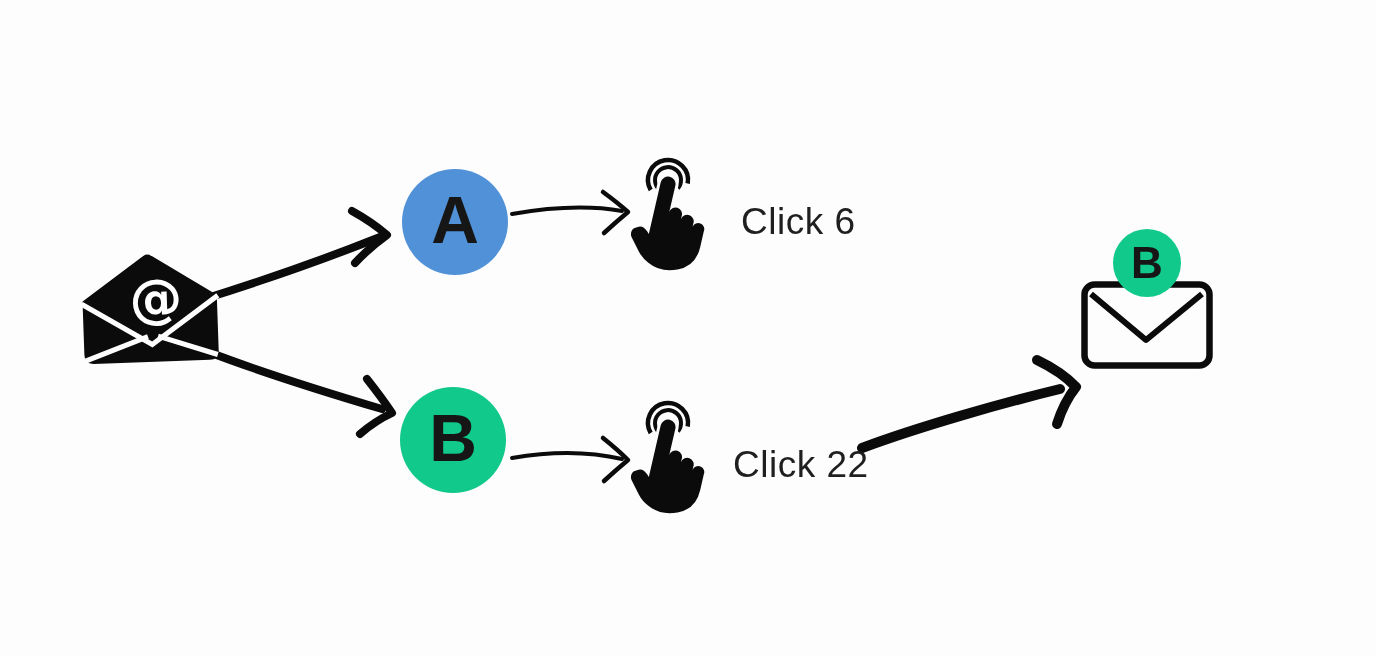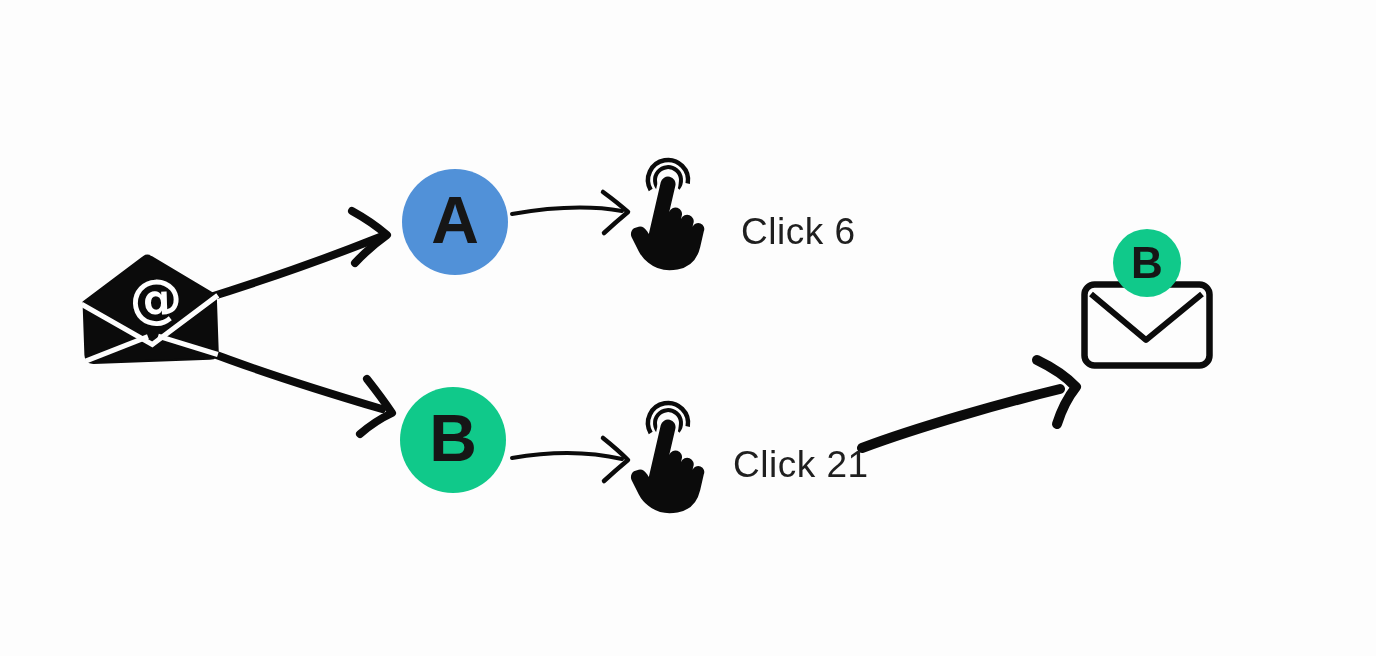--- a/index.html
+++ b/index.html
@@ -16,21 +16,21 @@
   .node-circle .letter{
     font-size:66px;font-weight:800;color:#161616;line-height:1;
     transform:translateY(-2px);
   }
   #variant-a-circle{left:402px;top:169px;background:#5191d8;}
   #variant-b-circle{left:400px;top:387px;background:#10c98a;}
   .click-label{
     color:#1f1f1f;font-size:37px;font-weight:500;letter-spacing:0.5px;
     white-space:nowrap;line-height:1;
   }
-  #click-a-label{left:741px;top:203px;margin-top:10px;}
+  #click-a-label{left:741px;top:203px;}
   #click-b-label{left:733px;top:446px;}
   #source-envelope{left:77px;top:253px;transform:rotate(-2deg);}
   #click-icon-a{left:628px;top:156px;}
   #click-icon-b{left:628px;top:399px;}
   #winner-envelope{left:1081px;top:281px;}
   #winner-badge{
     left:1113px;top:229px;width:68px;height:68px;border-radius:50%;
     background:#10c98a;display:flex;align-items:center;justify-content:center;
   }
   #winner-badge .letter{font-size:44px;font-weight:800;color:#161616;line-height:1;}
@@ -91,21 +91,21 @@
 
   <svg id="click-icon-b" class="abs" width="100" height="125" viewBox="0 0 100 125">
     <g fill="none" stroke="#0b0b0b" stroke-width="4.5">
       <path d="M22.7,34 A20,20 0 1 1 59.7,27.5"></path>
       <path d="M31.6,34 A13,13 0 1 1 50,32.4" stroke-width="4"></path>
     </g>
     <path transform="rotate(13 40 26)" fill="#0b0b0b" stroke="#fdfdfd" stroke-width="6" paint-order="stroke" stroke-linejoin="round" d="M33,28 a7.5,7.5 0 0 1 15,0 l0,27 a6.5,6.5 0 0 1 13,1 l0,3 a6.5,6.5 0 0 1 13,2 l0,3 a6,6 0 0 1 12,2 l0,16 q0,20 -17,27 q-16,7 -30,0 q-7,-3 -12,-9 l-10,-12 a7,7 0 0 1 3,-11 q5,-4 11,2 l2,2 Z"></path>
   </svg>
 
   <div id="click-a-label" class="abs click-label">Click 6</div>
-  <div id="click-b-label" class="abs click-label">Click 21</div>
+  <div id="click-b-label" class="abs click-label">Click 22</div>
 
   <svg id="winner-envelope" class="abs" width="132" height="88" viewBox="0 0 132 88">
     <rect x="3.5" y="3.5" width="125" height="81" rx="10" fill="#fdfdfd" stroke="#0b0b0b" stroke-width="6.5"></rect>
     <path d="M10,13 L65,59 L121,13" fill="none" stroke="#0b0b0b" stroke-width="6" stroke-linejoin="round"></path>
   </svg>
 
   <div id="winner-badge" class="abs">
     <span class="letter">B</span>
   </div>
 

